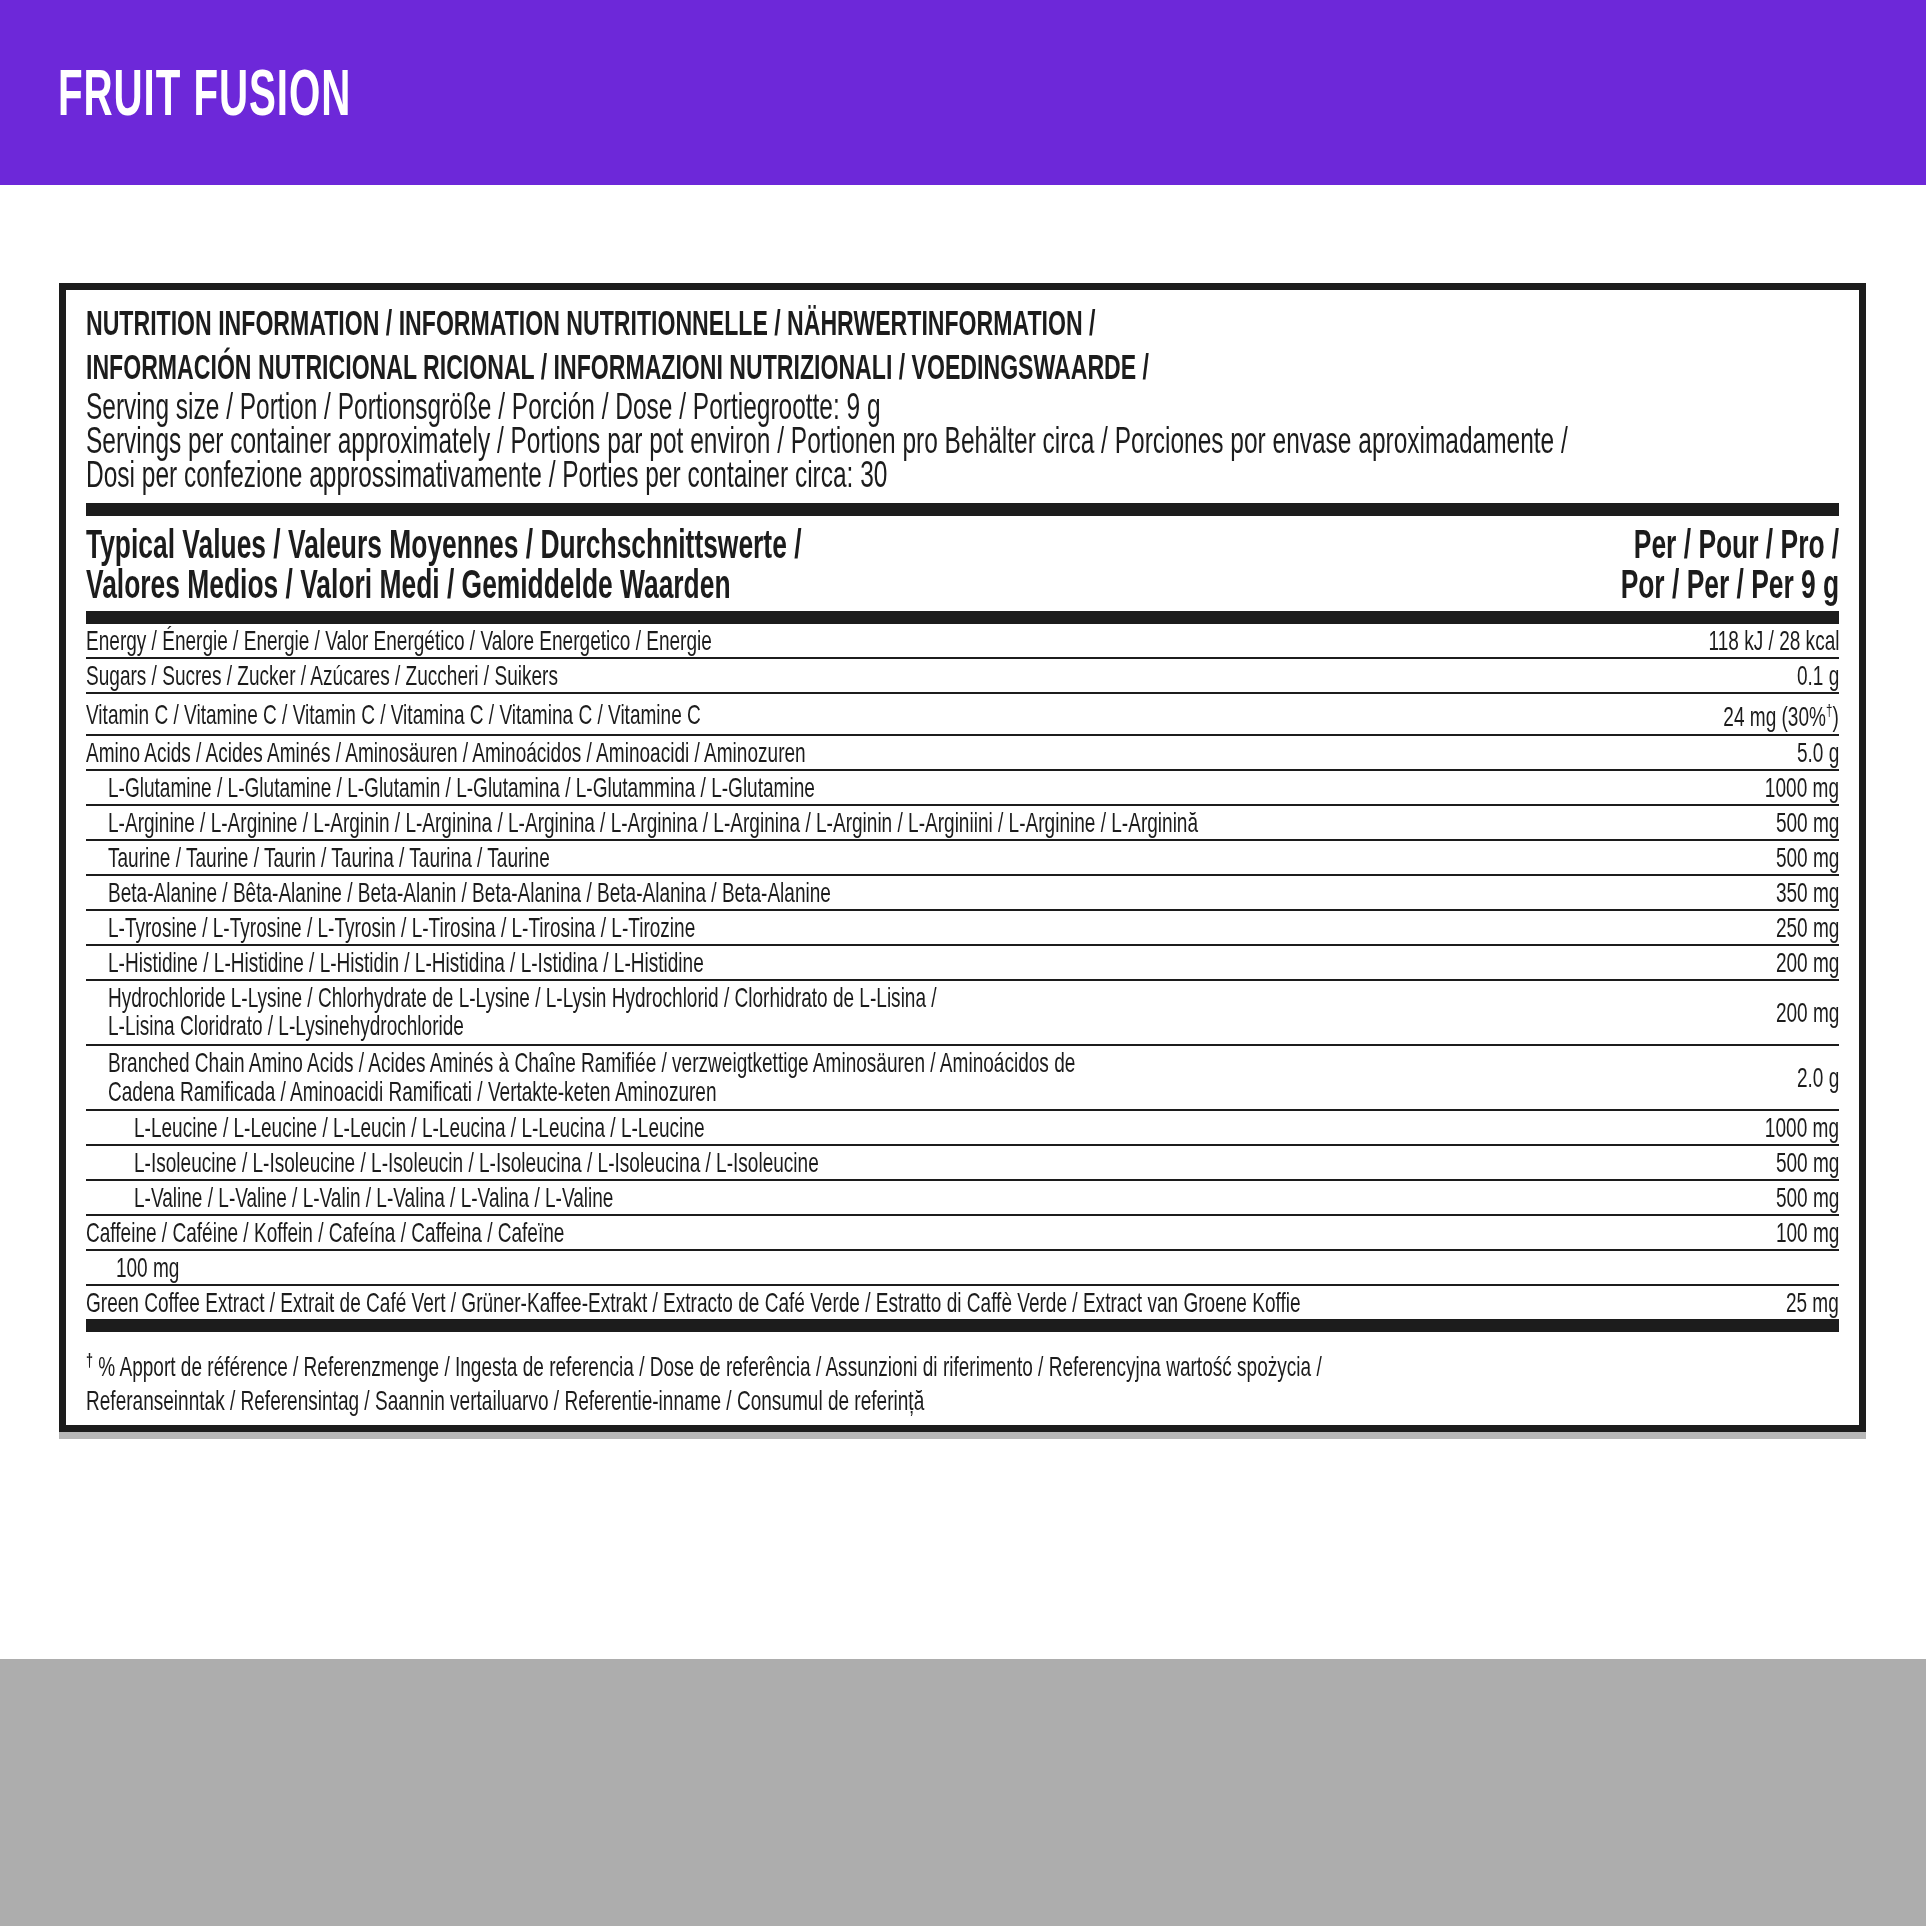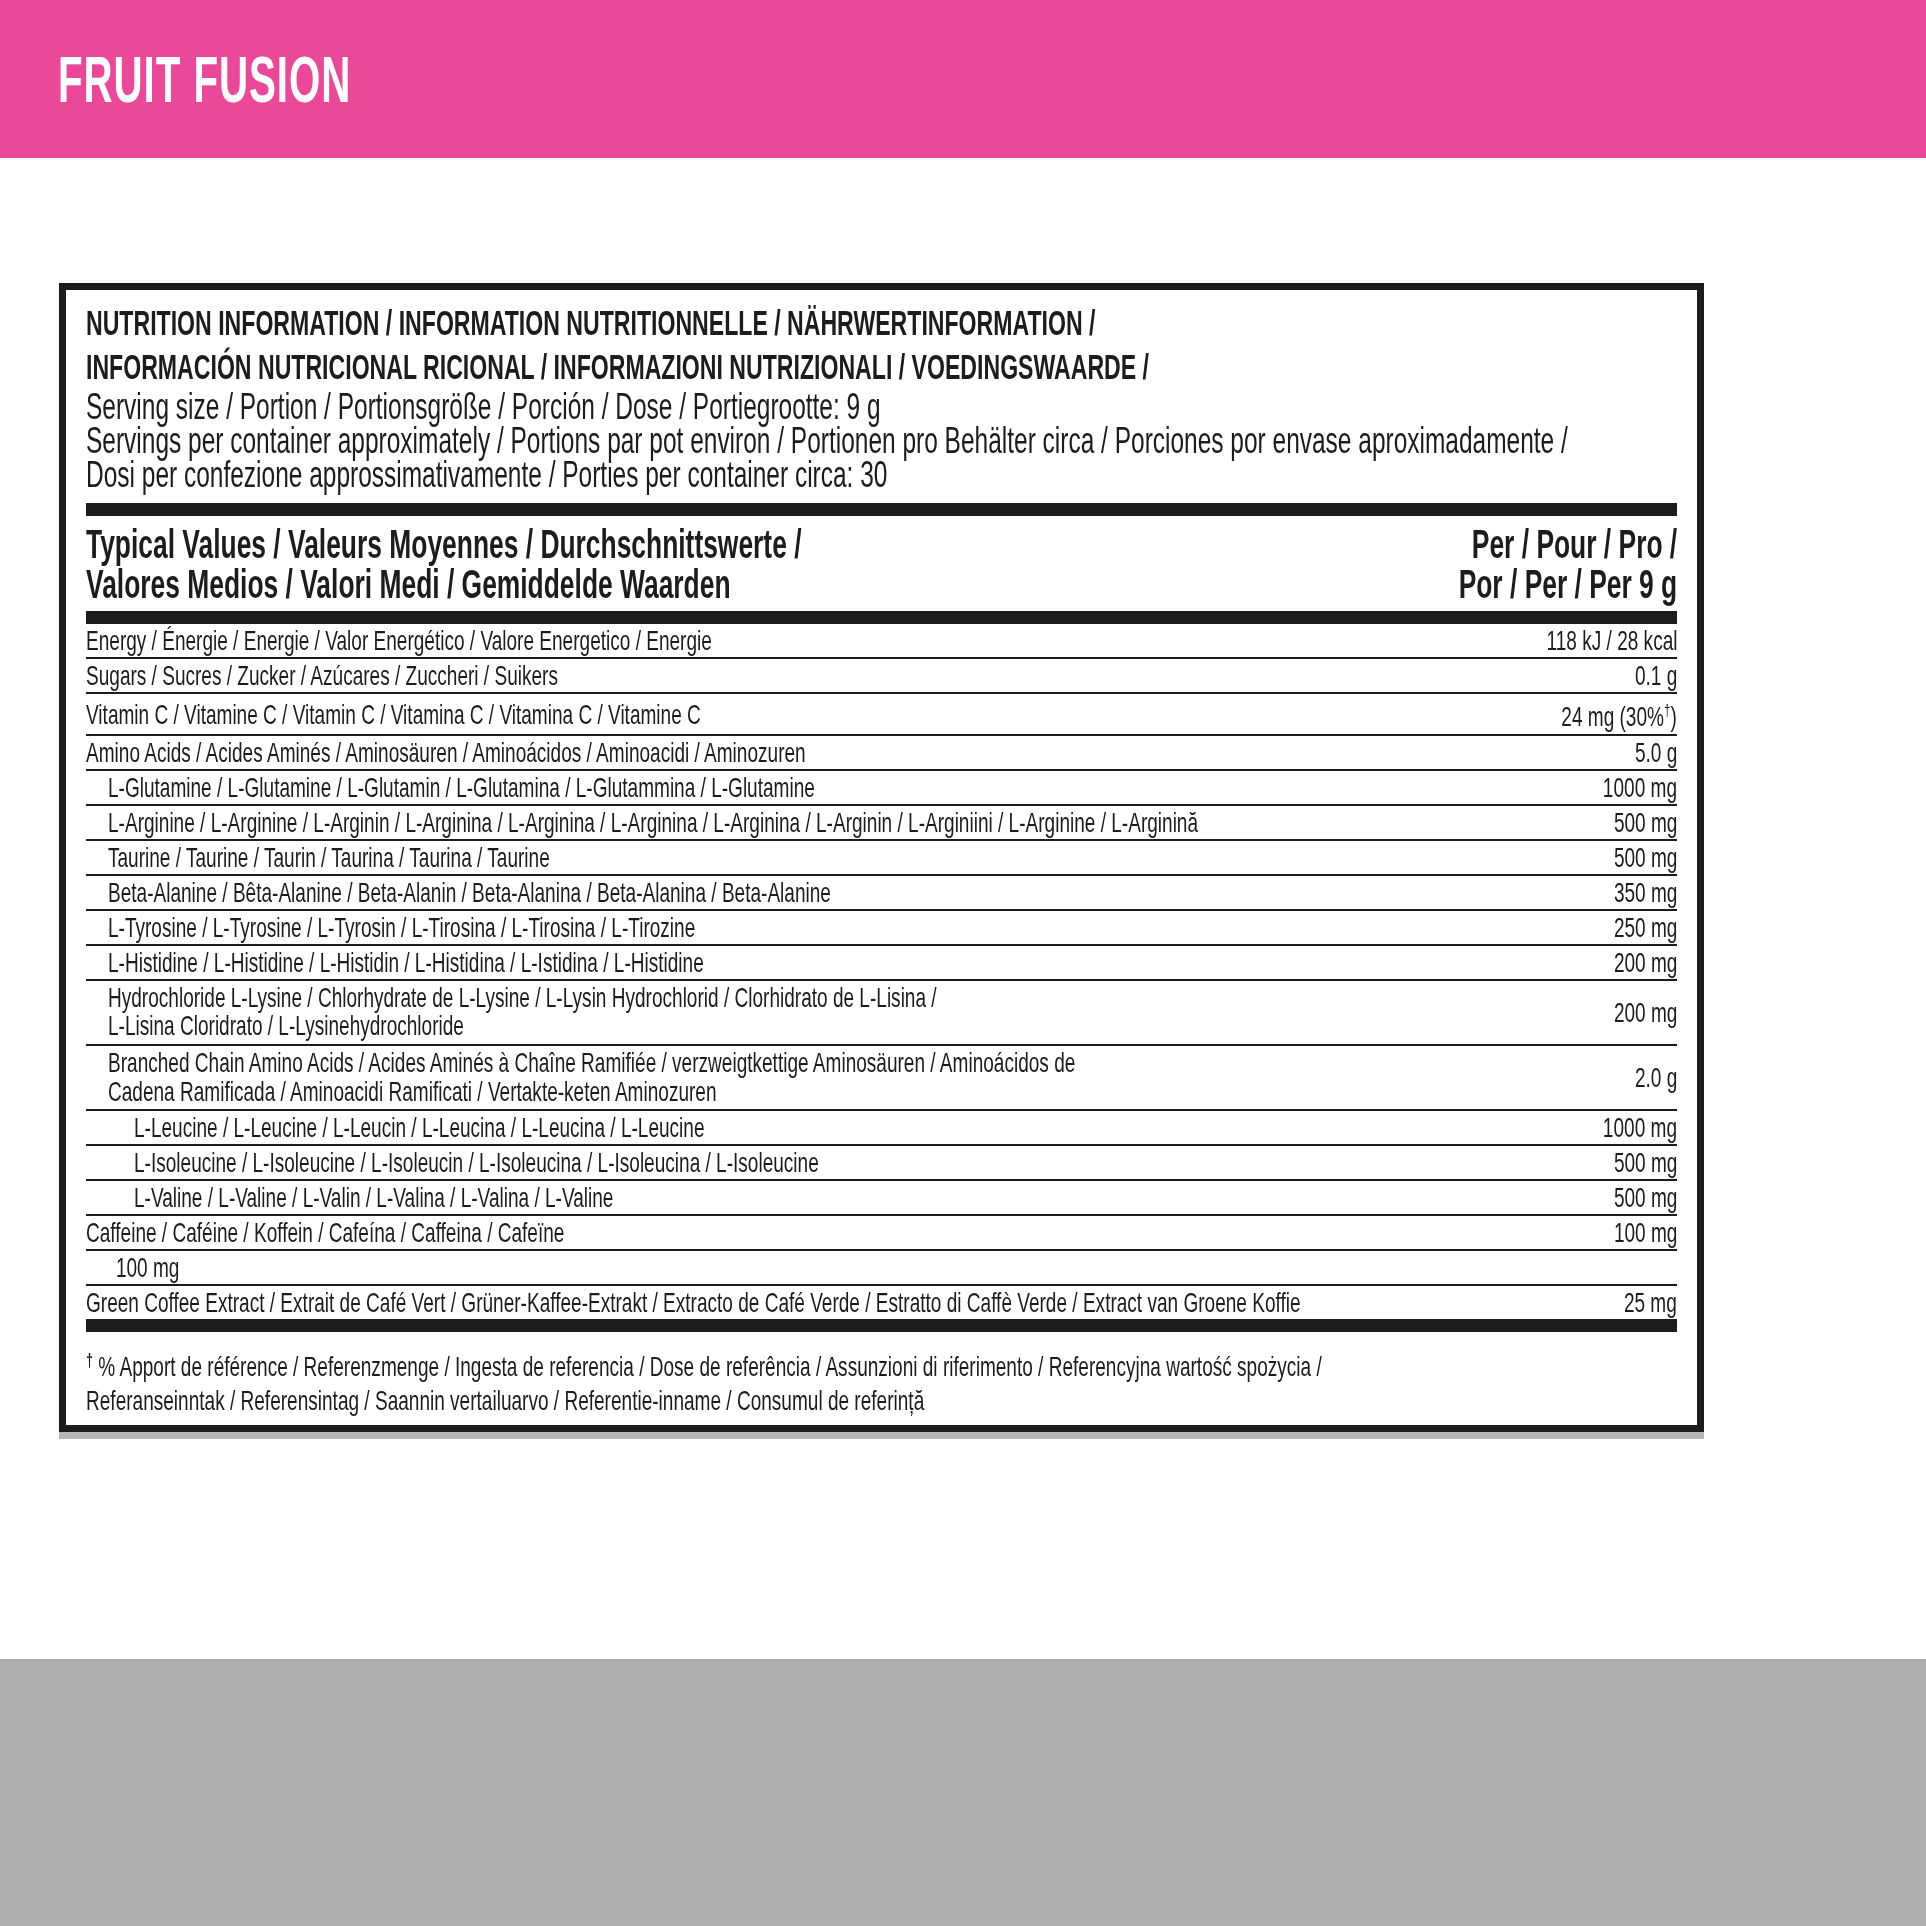--- a/index.html
+++ b/index.html
@@ -2,31 +2,31 @@
 <html style="font-size:12.3px"><head>
 <meta charset="utf-8">
 <style>
   html,body{margin:0;padding:0;background:#ffffff;}
   #screen{
     position:relative;width:1926px;height:1926px;background:#ffffff;
     font-family:"Liberation Sans", sans-serif;color:#1c1c1c;overflow:hidden;
   }
   
   .banner{
-    position:absolute;left:0;top:0;width:1926px;height:158px;
-    background:#ec4899;display:flex;align-items:center;
+    position:absolute;left:0;top:0;width:1926px;height:185px;
+    background:#6d28d9;display:flex;align-items:center;
   }
   .banner-title{
     margin-left:58px;color:#ffffff;font-weight:bold;font-size:65px;
     letter-spacing:1.5px;white-space:nowrap;display:inline-block;
     transform:scaleX(0.62);transform-origin:0 50%;
   }
   
   .nutri-box{
-    position:absolute;left:59px;top:283px;width:1645px;height:1149px;
+    position:absolute;left:59px;top:283px;width:1807px;height:1149px;
     box-sizing:border-box;border:7.7px solid #1c1c1c;background:#ffffff;
     padding:10.8px 20px 0 20px;box-shadow:0 7px 0 #b7b7b7;
   }
   .cx{display:inline-block;transform:scaleX(0.68);transform-origin:0 50%;white-space:nowrap;}
   .cx-r{transform-origin:100% 50%;}
   .cx-b{display:inline-block;transform:scaleX(0.66);transform-origin:0 50%;white-space:nowrap;font-weight:bold;}
   .cx-br{transform-origin:100% 50%;}
   .panel-heading .hline{font-size:35px;line-height:44px;font-weight:bold;}
   .serving .sline{font-size:36px;line-height:34px;}
   .serving{margin-top:1.5px;}

